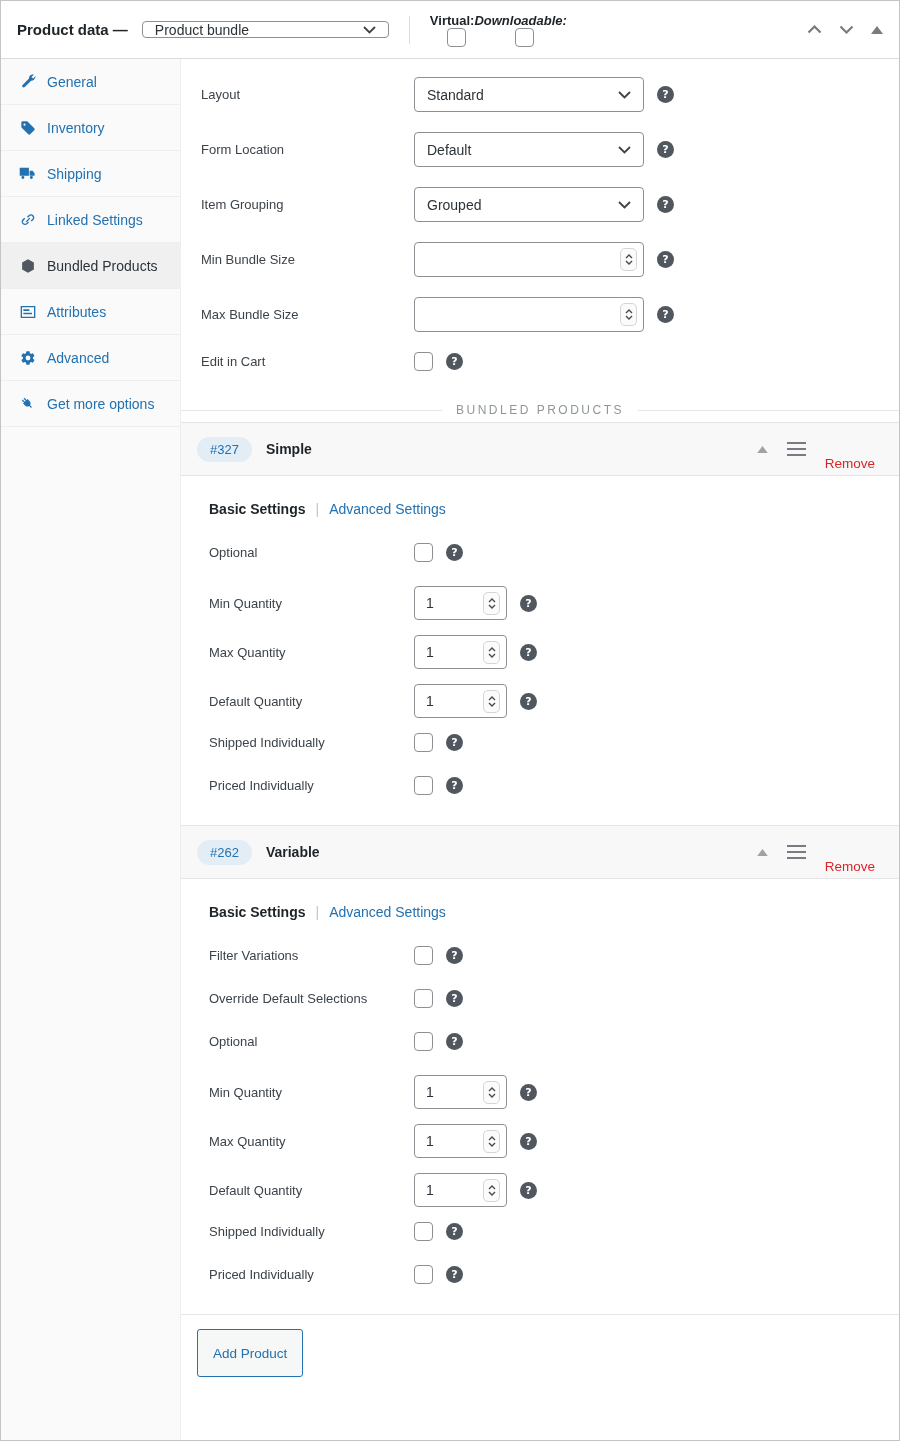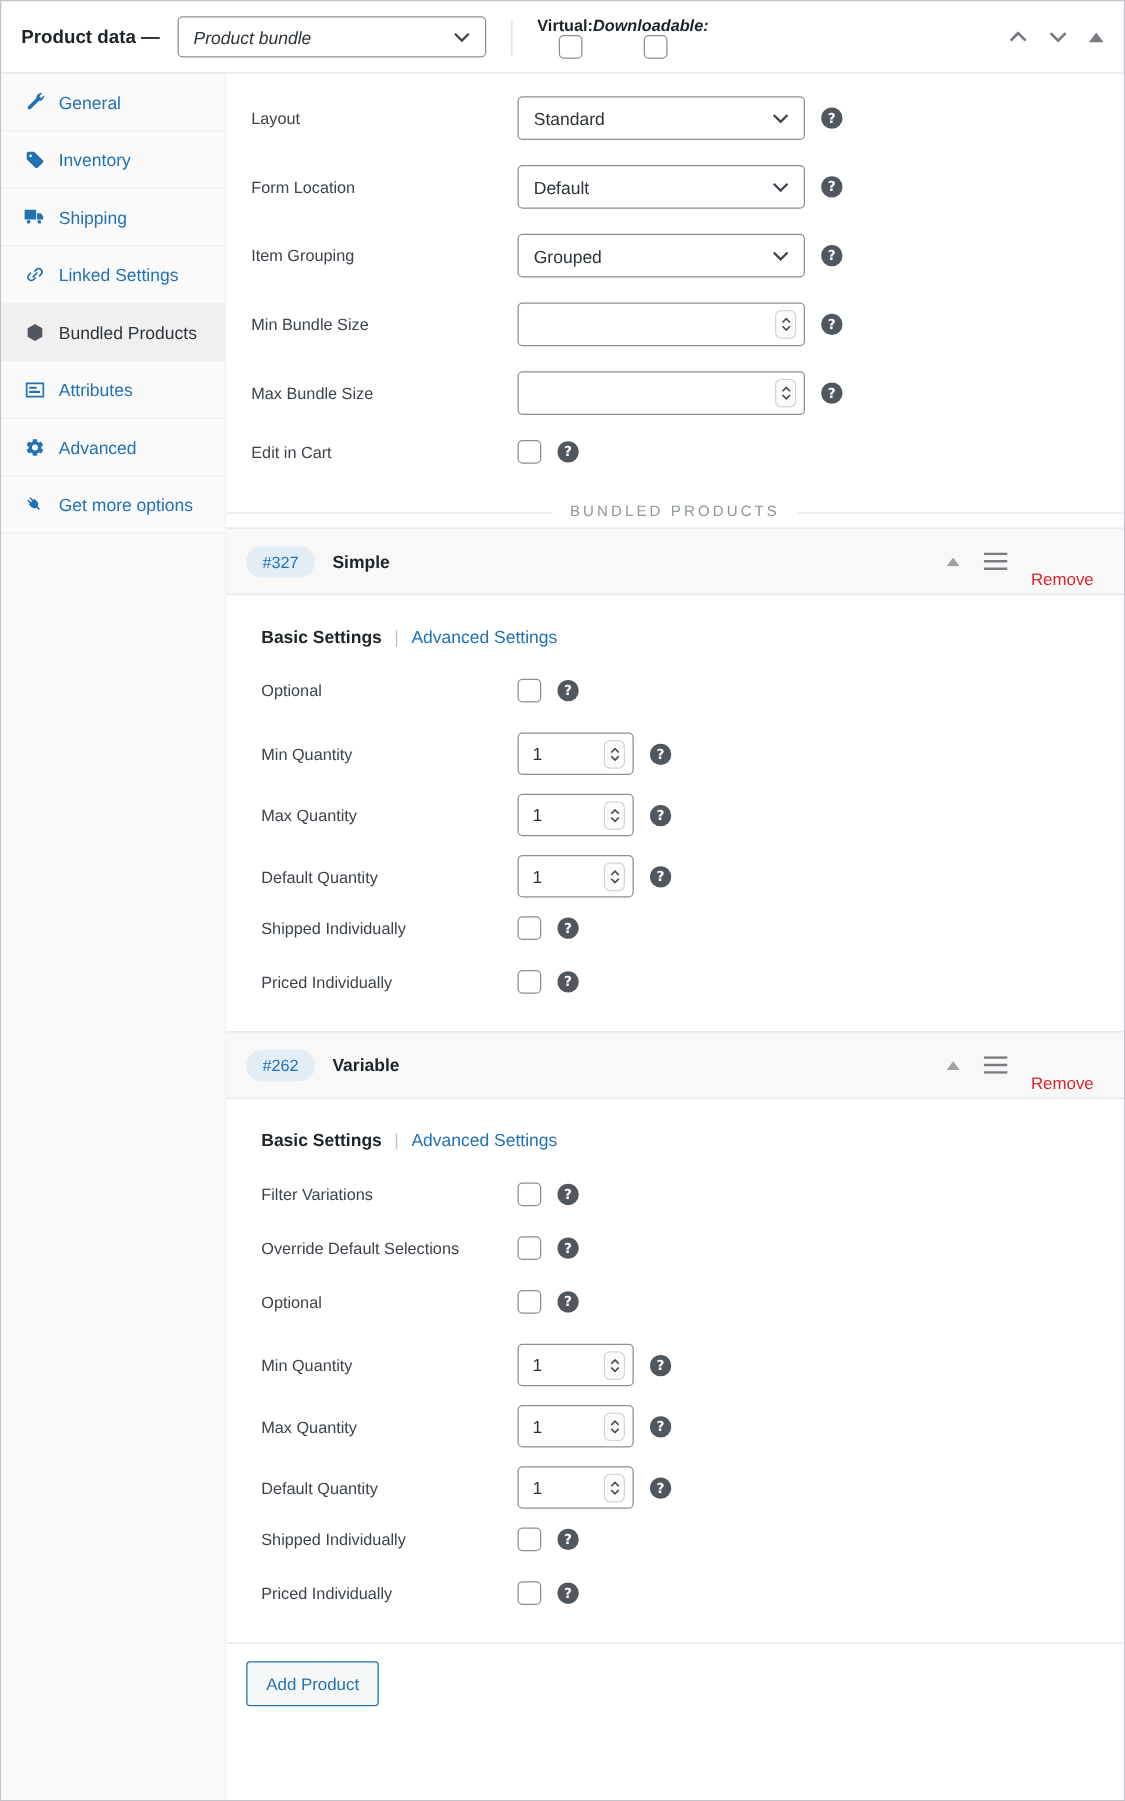--- a/index.html
+++ b/index.html
@@ -10,21 +10,21 @@
   }
   *{box-sizing:border-box;}
   html,body{margin:0;padding:0;background:#fff;}
   body{font-family:"Liberation Sans",sans-serif;color:var(--label);}
   .postbox{width:900px;height:1441px;border:1px solid #c3c4c7;background:#fff;display:flex;flex-direction:column;overflow:hidden;}
 
   
   .pd-header{flex:0 0 58px;border-bottom:1px solid #dcdcde;display:flex;align-items:center;padding:0 16px;}
   .pd-title{font-weight:bold;font-size:15px;color:var(--dark);white-space:nowrap;}
   .select{border:1px solid var(--input-border);border-radius:4px;background:#fff;display:flex;align-items:center;justify-content:space-between;padding:0 12px;color:#2c3338;cursor:pointer;}
-  .product-type-select{width:247px;height:33px;margin-left:14px;font-size:14px;font-style:italic;}
+  .product-type-select{width:247px;height:17px;margin-left:14px;font-size:14px;}
   .vsep{width:1px;height:28px;background:#dcdcde;margin:0 20px;flex:none;}
   .hdr-label{font-weight:bold;font-size:13px;color:var(--dark);white-space:nowrap;}
   .checkbox{width:19px;height:19px;border:1px solid var(--input-border);border-radius:4px;background:#fff;cursor:pointer;flex:none;}
   .hdr-cb{margin-left:8px;}
   .hdr-group{display:flex;align-items:center;flex-direction:column;}
   .gap24{font-style:italic;}
   .handle-actions{margin-left:auto;display:flex;align-items:center;gap:17px;color:var(--handle);}
   .handle-actions .icon{display:flex;cursor:pointer;}
 
   
@@ -70,21 +70,21 @@
   .tab-active{font-weight:bold;color:var(--dark);cursor:pointer;}
   .tab-sep{color:#c3c4c7;}
   .tab-link{color:var(--accent);cursor:pointer;}
   .panel .frow{padding-left:28px;}
   .panel .flabel{width:205px;}
   .panel .frow.cb{margin-bottom:24px;}
   .panel .frow.num{margin-bottom:15px;}
 
   
   .add-row{border-top:1px solid var(--line);padding:14px 0 0 16px;flex:1;}
-  .add-btn{background:#f6f7f7;border:1px solid var(--accent);color:var(--accent);border-radius:3px;height:36px;padding:0 15px;font-size:13.5px;font-family:inherit;cursor:pointer;}
+  .add-btn{background:#f6f7f7;border:1px solid var(--accent);color:var(--accent);border-radius:3px;height:48px;padding:0 15px;font-size:13.5px;font-family:inherit;cursor:pointer;}
 </style>
 </head>
 <body>
 
 <div class="postbox">
 
   <div class="pd-header">
     <span class="pd-title">Product data —</span>
     <div class="select product-type-select">
       <span>Product bundle</span>

